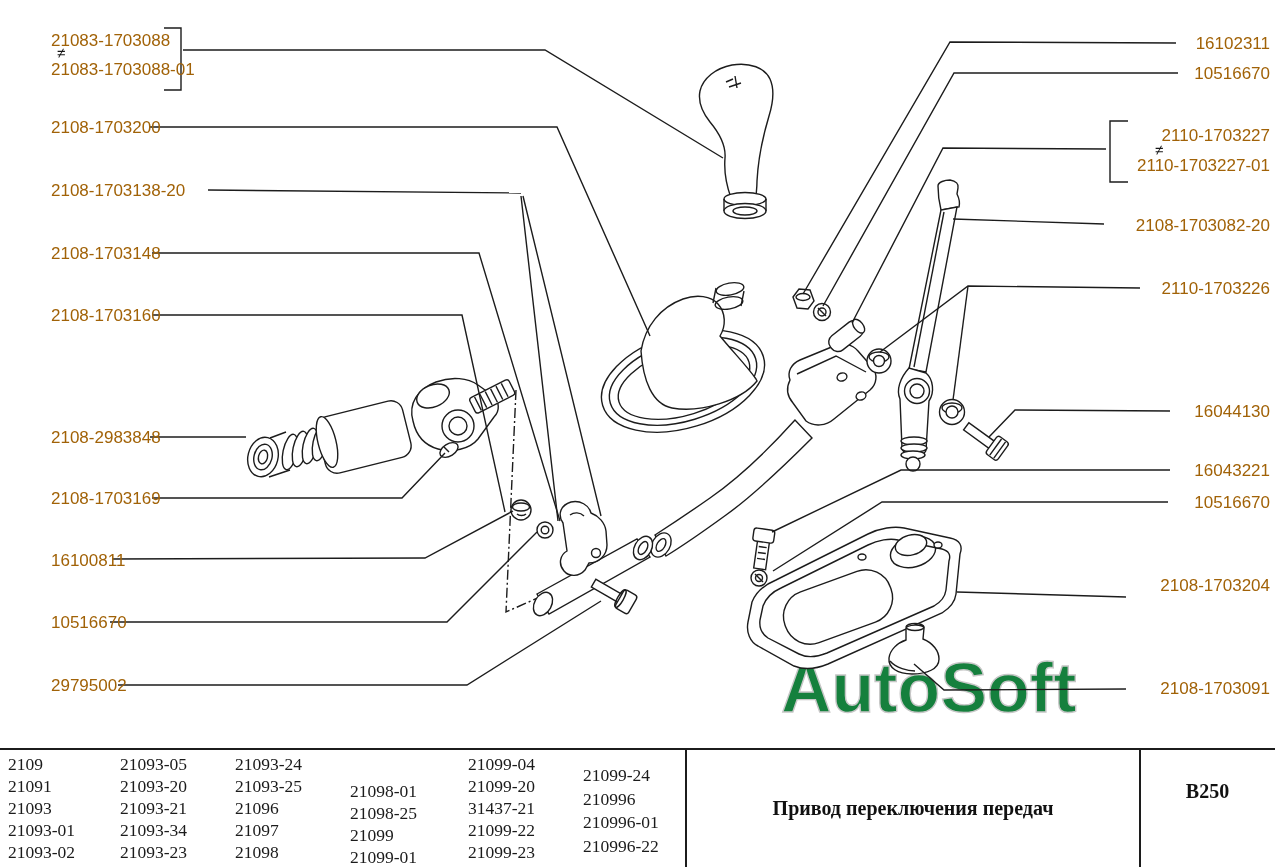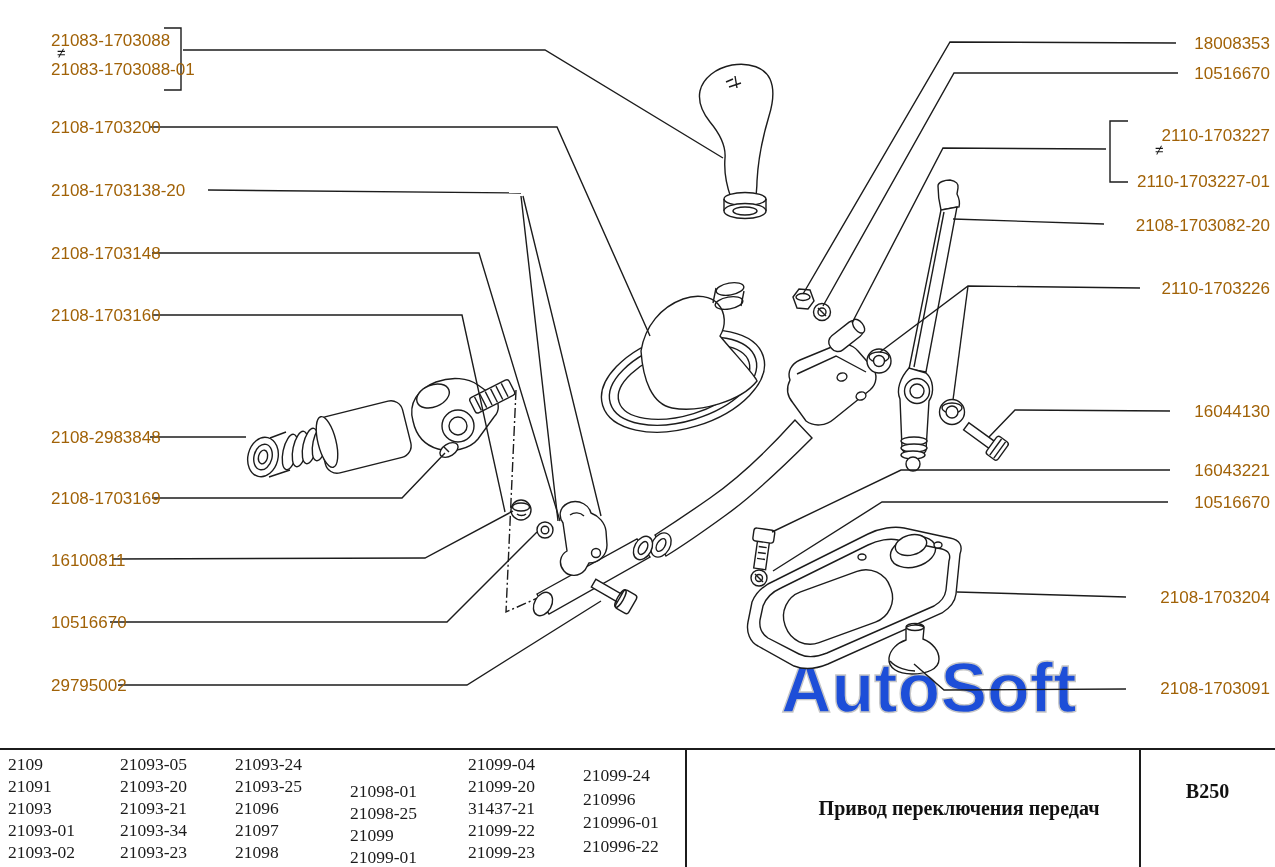--- a/index.html
+++ b/index.html
@@ -2,29 +2,29 @@
 <html><head>
 <meta charset="utf-8">
 <style>
   html,body{margin:0;padding:0;background:#f5f5f3;}
   #page{position:relative;width:1275px;height:867px;background:#ffffff;overflow:hidden;
         font-family:"Liberation Sans",sans-serif;color:#161616;}
   .lbl{position:absolute;font-size:17px;line-height:19px;white-space:nowrap;color:#a16207;margin-left:43px;}
   .lbl.r{text-align:right;}
   .neq{position:absolute;font-size:15px;color:#151515;}
   #wm{position:absolute;left:781px;top:648px;font-size:70px;font-weight:bold;
-      letter-spacing:0px;color:#1d4ed8;-webkit-text-stroke:1.4px #c7c7c7;}
+      letter-spacing:0px;color:#15803d;-webkit-text-stroke:1.4px #c7c7c7;}
   svg{position:absolute;left:0;top:0;}
   svg *{stroke:#1c1c1c;stroke-width:1.4;}
   .tableline{position:absolute;background:#1c1c1c;}
   .tcol{position:absolute;font-family:"Liberation Serif",serif;font-size:17.5px;
         line-height:22px;color:#1b1b1b;white-space:nowrap;}
   .tcell-title{position:absolute;left:686px;top:749px;width:454px;height:118px;
         display:flex;align-items:center;justify-content:center;
-        font-family:"Liberation Serif",serif;font-weight:bold;font-size:20px;color:#111;padding-left:46px;}
+        font-family:"Liberation Serif",serif;font-weight:bold;font-size:20px;color:#111;}
   .tcell-code{position:absolute;left:1140px;top:749px;width:135px;height:84px;
         display:flex;align-items:center;justify-content:center;
         font-family:"Liberation Serif",serif;font-weight:bold;font-size:20px;color:#111;}
 </style>
 </head>
 <body>
 
 <div id="page">
 
   <div id="wm">AutoSoft</div>
@@ -211,31 +211,31 @@
   <div class="lbl" style="left:8px;top:118px">2108-1703200</div>
   <div class="lbl" style="left:8px;top:181px">2108-1703138-20</div>
   <div class="lbl" style="left:8px;top:244px">2108-1703148</div>
   <div class="lbl" style="left:8px;top:306px">2108-1703160</div>
   <div class="lbl" style="left:8px;top:428px">2108-2983848</div>
   <div class="lbl" style="left:8px;top:489px">2108-1703169</div>
   <div class="lbl" style="left:8px;top:551px">16100811</div>
   <div class="lbl" style="left:8px;top:613px">10516670</div>
   <div class="lbl" style="left:8px;top:676px">29795002</div>
 
-  <div class="lbl r" style="right:5px;top:34px">18008353</div>
+  <div class="lbl r" style="right:5px;top:34px">16102311</div>
   <div class="lbl r" style="right:5px;top:64px">10516670</div>
   <div class="lbl r" style="right:5px;top:126px">2110-1703227</div>
   <div class="neq" style="left:1155px;top:141px">≠</div>
-  <div class="lbl r" style="right:5px;top:172px">2110-1703227-01</div>
+  <div class="lbl r" style="right:5px;top:156px">2110-1703227-01</div>
   <div class="lbl r" style="right:5px;top:216px">2108-1703082-20</div>
   <div class="lbl r" style="right:5px;top:279px">2110-1703226</div>
   <div class="lbl r" style="right:5px;top:402px">16044130</div>
   <div class="lbl r" style="right:5px;top:461px">16043221</div>
   <div class="lbl r" style="right:5px;top:493px">10516670</div>
-  <div class="lbl r" style="right:5px;top:588px">2108-1703204</div>
+  <div class="lbl r" style="right:5px;top:576px">2108-1703204</div>
   <div class="lbl r" style="right:5px;top:679px">2108-1703091</div>
 
   <div>
     <div class="tableline" style="left:0;top:748px;width:1275px;height:2px"></div>
     <div class="tableline" style="left:685px;top:749px;width:2px;height:118px"></div>
     <div class="tableline" style="left:1139px;top:749px;width:2px;height:118px"></div>
 
     <div class="tcol" style="left:8px;top:753px">
       <div>2109</div>
       <div>21091</div>

